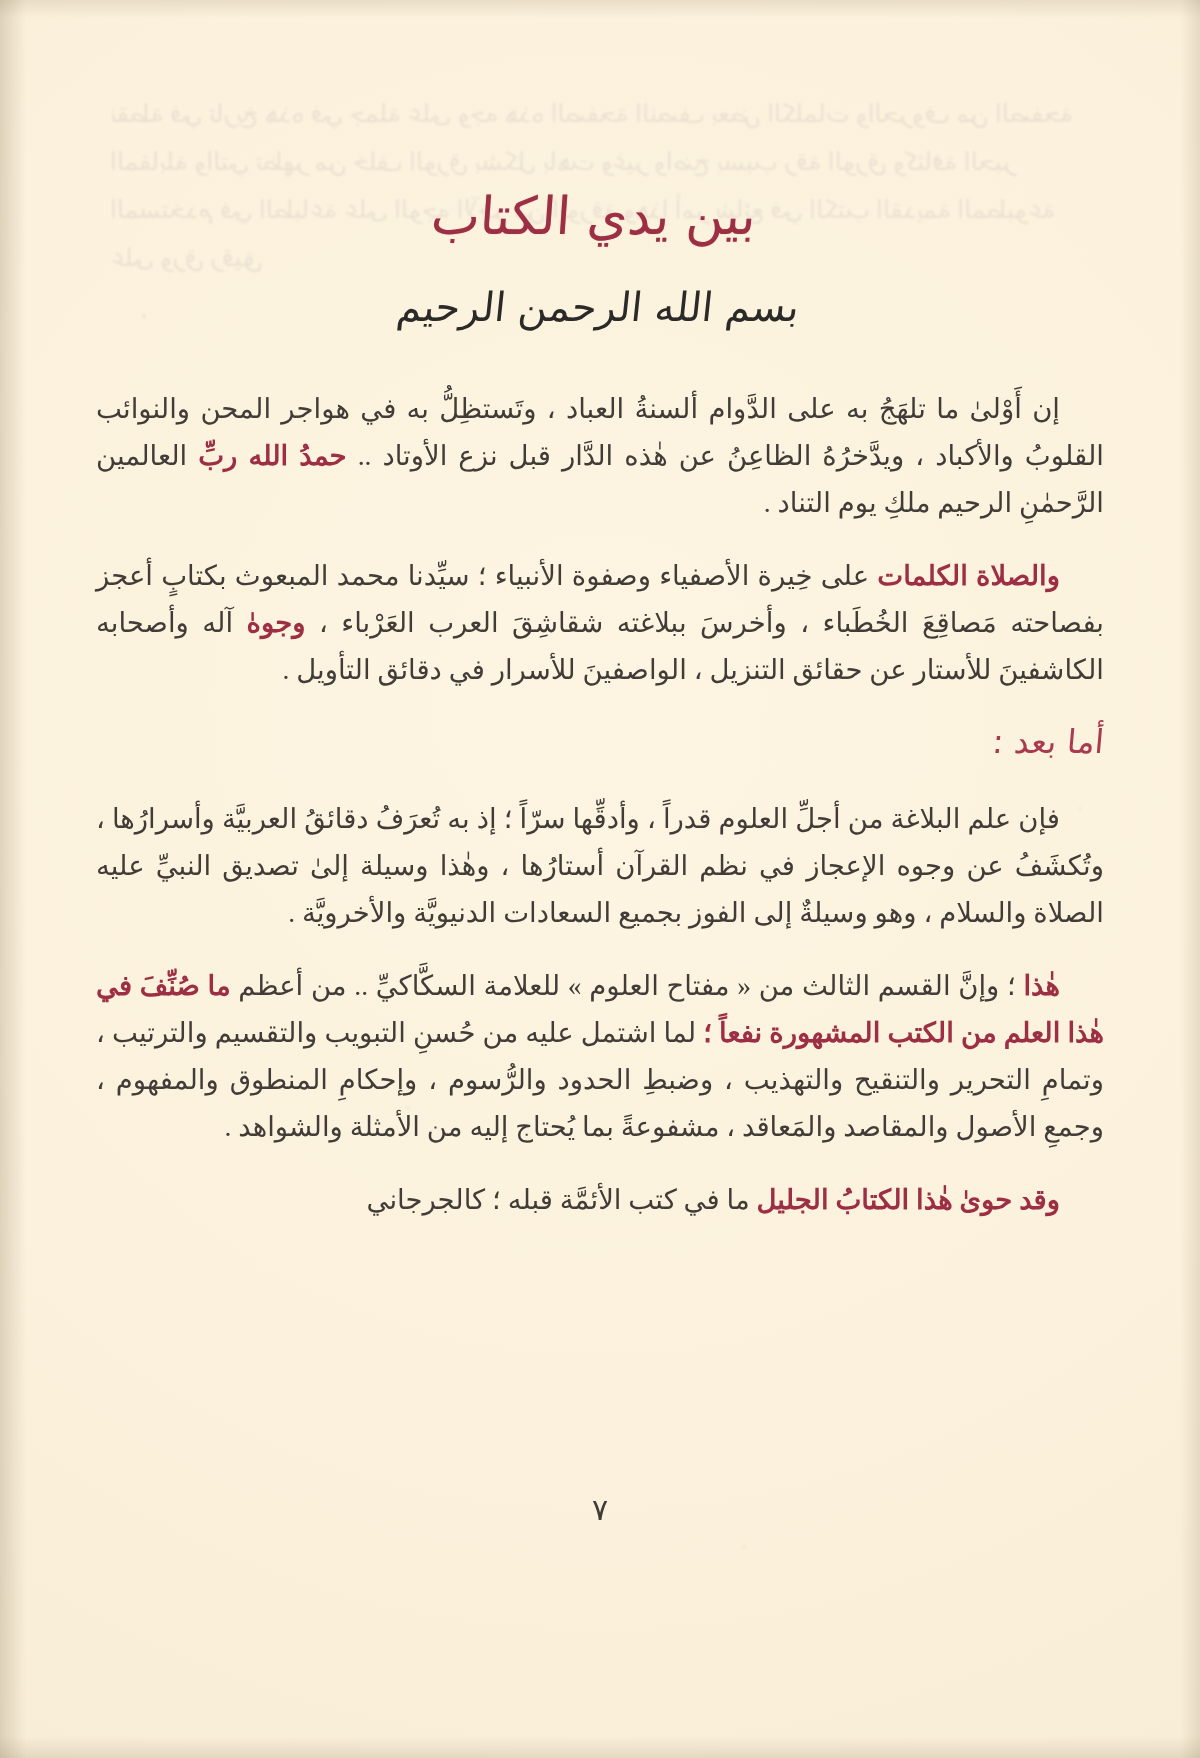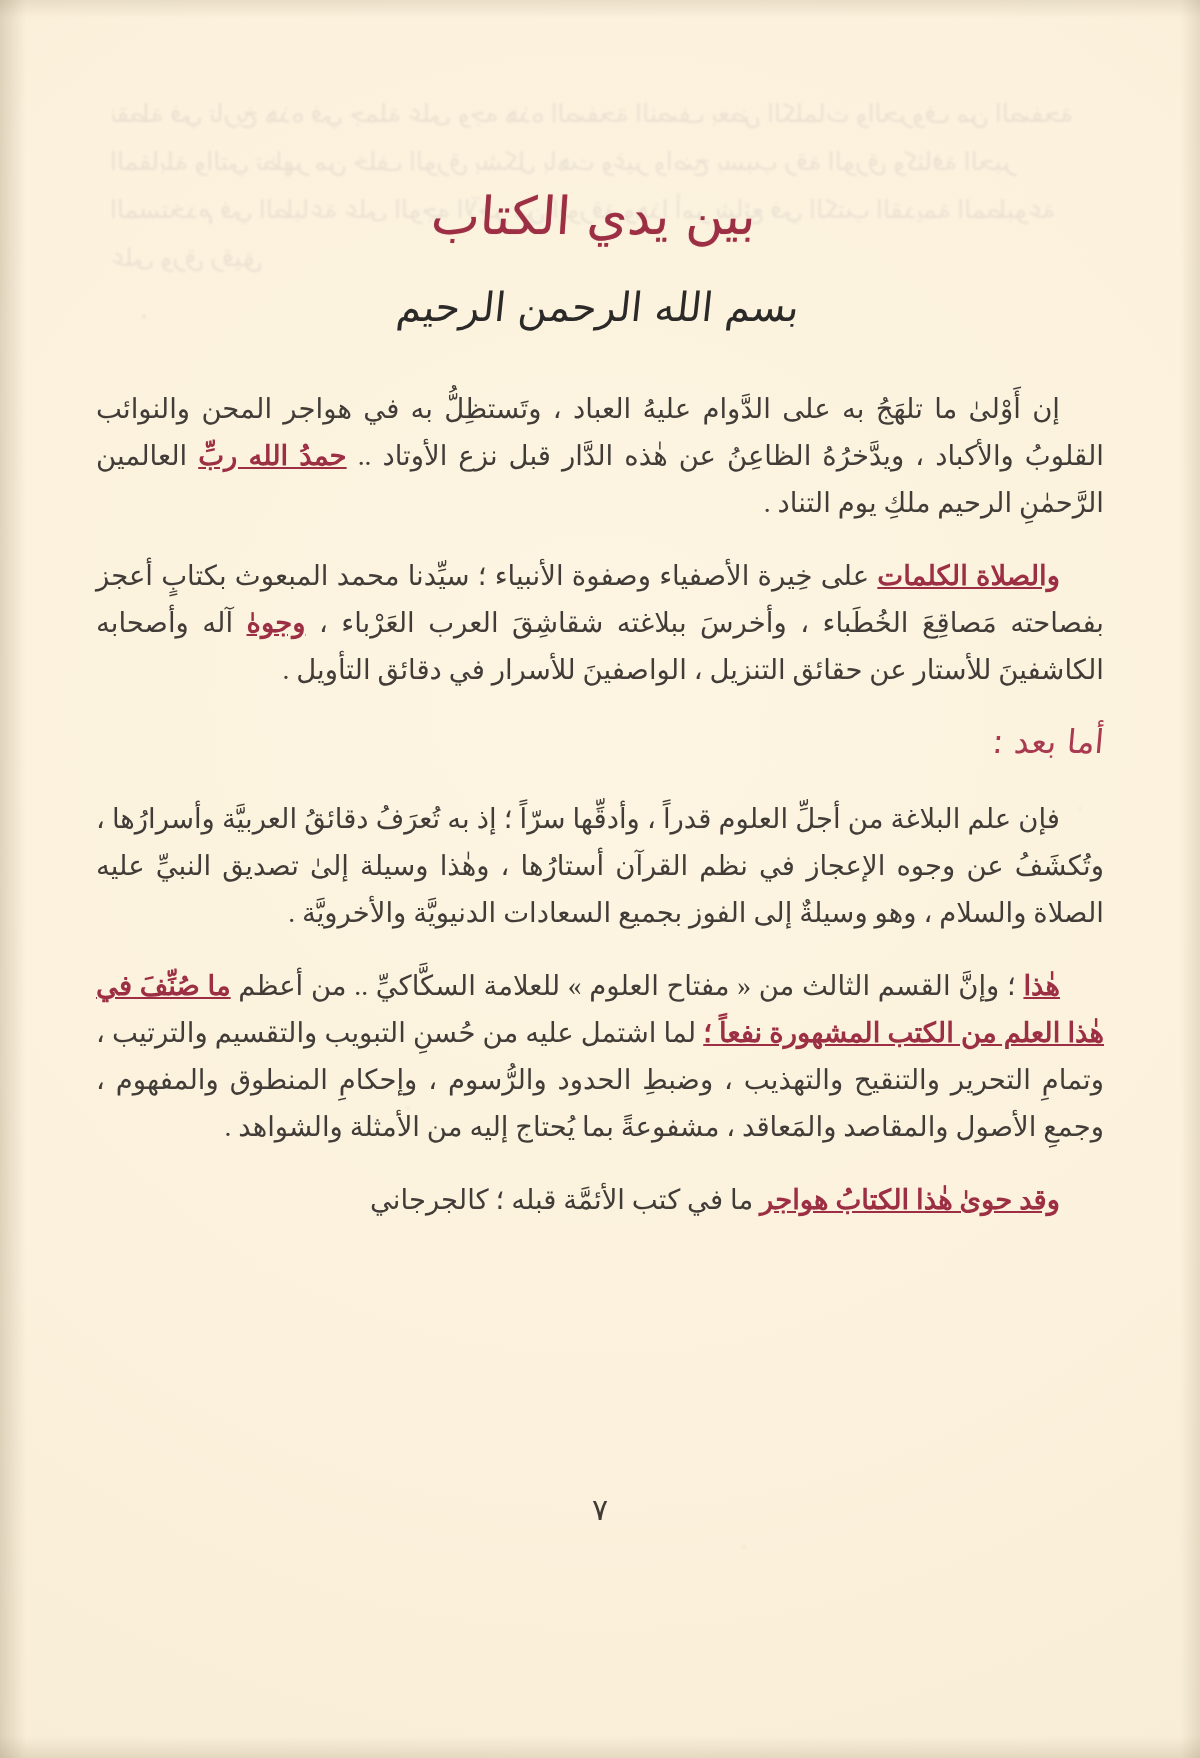--- a/index.html
+++ b/index.html
@@ -130,21 +130,20 @@
     text-indent: 0;
   }
 
   p.para.indent {
     text-indent: 44px;
   }
 
   p.para .red {
     color: #9d2f44;
     font-weight: bold;
-    text-decoration: underline;
   }
 
   .amabad {
     margin: 14px 0 30px 0;
     color: #a93a50;
     font-size: 33px;
     line-height: 46px;
     text-align: right;
     font-family: "DejaVu Sans", "Liberation Sans", sans-serif;
     transform: skewX(-5deg);
@@ -175,27 +174,27 @@
   <div class="page-edge-top"></div>
   <div class="page-edge-bottom"></div>
 
   <div class="content">
 
     <h1 class="chapter-title">بين يدي الكتاب</h1>
 
     <div class="basmala">بسم الله الرحمن الرحيم</div>
 
     <div class="body-block">
-      <p class="para indent"><span>إن أَوْلىٰ ما تلهَجُ به على الدَّوام عليهُ العباد ، وتَستظِلُّ به في هواجر المحن والنوائب القلوبُ والأكباد ، ويدَّخرُهُ الظاعِنُ عن هٰذه الدَّار قبل نزع الأوتاد .. </span><span class="red">حمدُ الله ربِّ</span><span> العالمين الرَّحمٰنِ الرحيم ملكِ يوم التناد .</span></p>
+      <p class="para indent"><span>إن أَوْلىٰ ما تلهَجُ به على الدَّوام ألسنةُ العباد ، وتَستظِلُّ به في هواجر المحن والنوائب القلوبُ والأكباد ، ويدَّخرُهُ الظاعِنُ عن هٰذه الدَّار قبل نزع الأوتاد .. </span><span class="red">حمدُ الله ربِّ</span><span> العالمين الرَّحمٰنِ الرحيم ملكِ يوم التناد .</span></p>
       <p class="para indent"><span class="red">والصلاة الكلمات</span><span> على خِيرة الأصفياء وصفوة الأنبياء ؛ سيِّدنا محمد المبعوث بكتابٍ أعجز بفصاحته مَصاقِعَ الخُطَباء ، وأخرسَ ببلاغته شقاشِقَ العرب العَرْباء ، </span><span class="red">وجوهٰ</span><span> آله وأصحابه الكاشفينَ للأستار عن حقائق التنزيل ، الواصفينَ للأسرار في دقائق التأويل .</span></p>
 
       <div class="amabad">أما بعد :</div>
 
       <p class="para indent"><span>فإن علم البلاغة من أجلِّ العلوم قدراً ، وأدقِّها سرّاً ؛ إذ به تُعرَفُ دقائقُ العربيَّة وأسرارُها ، وتُكشَفُ عن وجوه الإعجاز في نظم القرآن أستارُها ، وهٰذا وسيلة إلىٰ تصديق النبيِّ عليه الصلاة والسلام ، وهو وسيلةٌ إلى الفوز بجميع السعادات الدنيويَّة والأخرويَّة .</span></p>
       <p class="para indent"><span class="red">هٰذا</span><span> ؛ وإنَّ القسم الثالث من « مفتاح العلوم » للعلامة السكَّاكيِّ .. من أعظم </span><span class="red">ما صُنِّفَ في هٰذا العلم من الكتب المشهورة نفعاً ؛</span><span> لما اشتمل عليه من حُسنِ التبويب والتقسيم والترتيب ، وتمامِ التحرير والتنقيح والتهذيب ، وضبطِ الحدود والرُّسوم ، وإحكامِ المنطوق والمفهوم ، وجمعِ الأصول والمقاصد والمَعاقد ، مشفوعةً بما يُحتاج إليه من الأمثلة والشواهد .</span></p>
-      <p class="para indent"><span class="red">وقد حوىٰ هٰذا الكتابُ هواجر</span><span> ما في كتب الأئمَّة قبله ؛ كالجرجاني</span></p>
+      <p class="para indent"><span class="red">وقد حوىٰ هٰذا الكتابُ الجليل</span><span> ما في كتب الأئمَّة قبله ؛ كالجرجاني</span></p>
     </div>
 
   </div>
 
   <div class="folio">٧</div>
 
 </div>
 
 </body></html>

